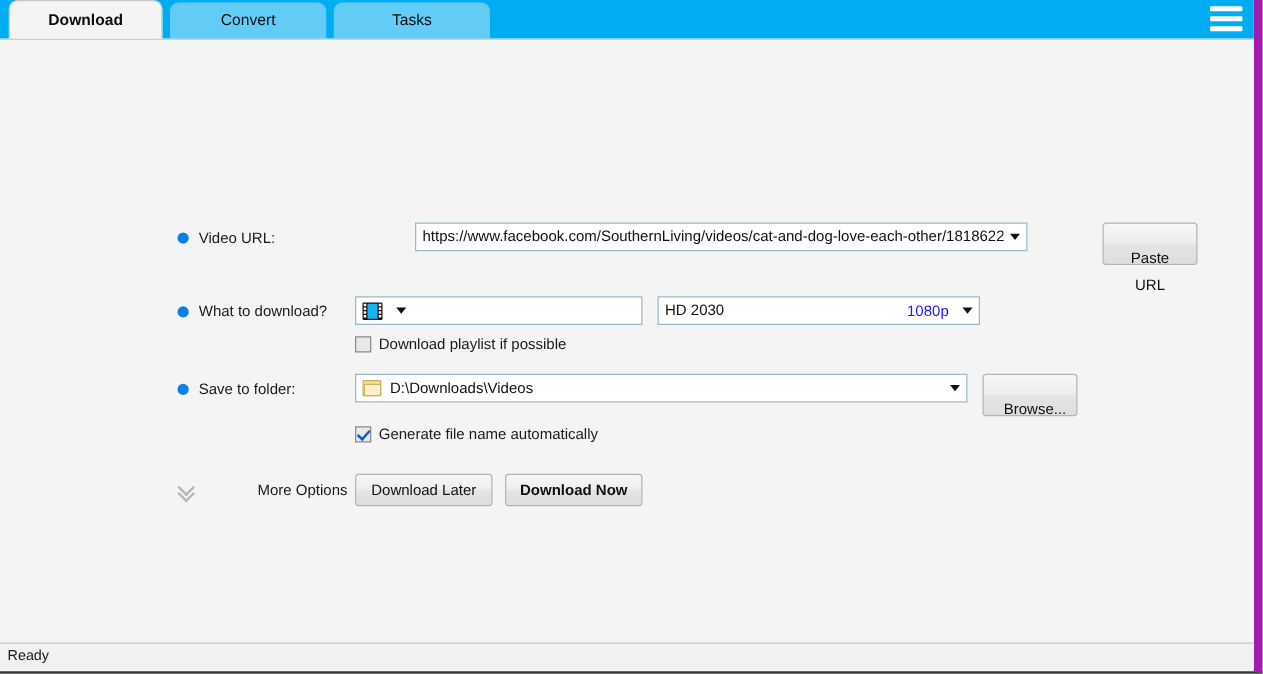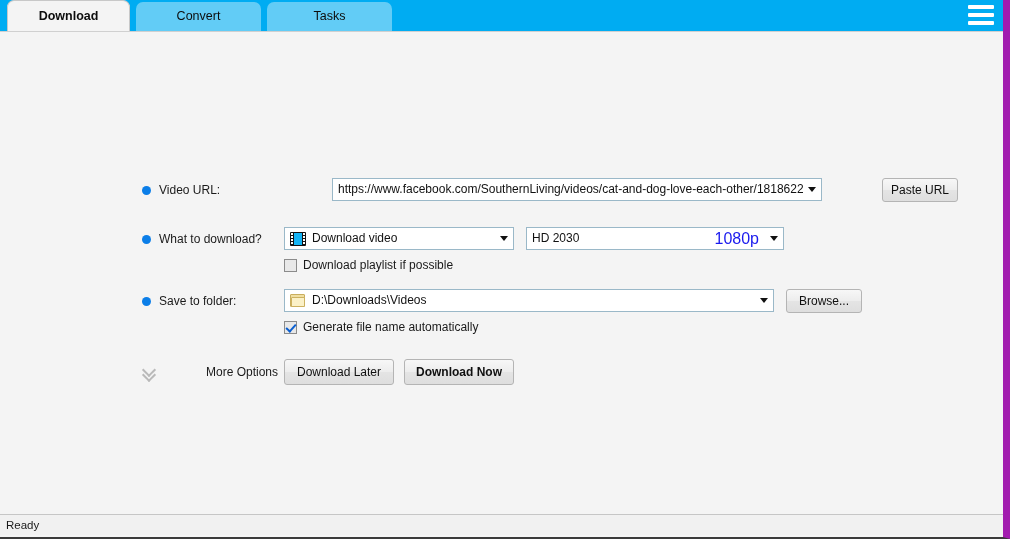--- a/index.html
+++ b/index.html
@@ -165,41 +165,41 @@
     border-top: 5px solid #111;
   }
 
   .url-combo { width: 490px; }
   .kind-combo { width: 230px; }
   .quality-combo { width: 258px; }
   .folder-combo { width: 490px; }
 
   .quality-badge {
     color: #1a1aee;
-    font-size: 16px;
+    font-size: 12px;
     margin-right: 6px;
     white-space: nowrap;
   }
 
   .btn {
     box-sizing: border-box;
     height: 24px;
     min-width: 72px;
     padding: 0 12px;
     background: linear-gradient(to bottom, #f7f7f7 0%, #ededed 48%, #e4e4e4 52%, #dedede 100%);
     border: 1px solid #b4b4b4;
     border-radius: 3px;
     font-size: 12px;
     font-family: "Liberation Sans", sans-serif;
     color: #101010;
     cursor: default;
     line-height: 22px;
     text-align: center;
   }
-  .btn.side { margin-left: 12px; width: 76px; padding: 0; }
+  .btn.side { margin-left: 12px; width: 76px; padding: 16px; }
   .btn.primary { font-weight: bold; width: 110px; padding: 0; height: 26px; line-height: 24px; }
   .btn.secondary { width: 110px; padding: 0; height: 26px; line-height: 24px; }
 
   
   .check-row {
     display: flex;
     align-items: center;
     height: 20px;
     margin-top: 4px;
   }
@@ -368,21 +368,20 @@
               <span class="reel"></span>
               <span class="hole" style="left:1px;top:1px;"></span>
               <span class="hole" style="left:1px;top:4px;"></span>
               <span class="hole" style="left:1px;top:7px;"></span>
               <span class="hole" style="left:1px;top:10px;"></span>
               <span class="hole" style="left:13px;top:1px;"></span>
               <span class="hole" style="left:13px;top:4px;"></span>
               <span class="hole" style="left:13px;top:7px;"></span>
               <span class="hole" style="left:13px;top:10px;"></span>
             </span>
-            <span class="txt">Download video</span>
             <span class="arrow-btn">
               <span class="caret"></span>
             </span>
           </div>
           <div class="combo quality-combo" style="margin-left:12px;">
             <span class="txt">HD 2030</span>
             <span class="quality-badge">1080p</span>
             <span class="arrow-btn">
               <span class="caret"></span>
             </span>

